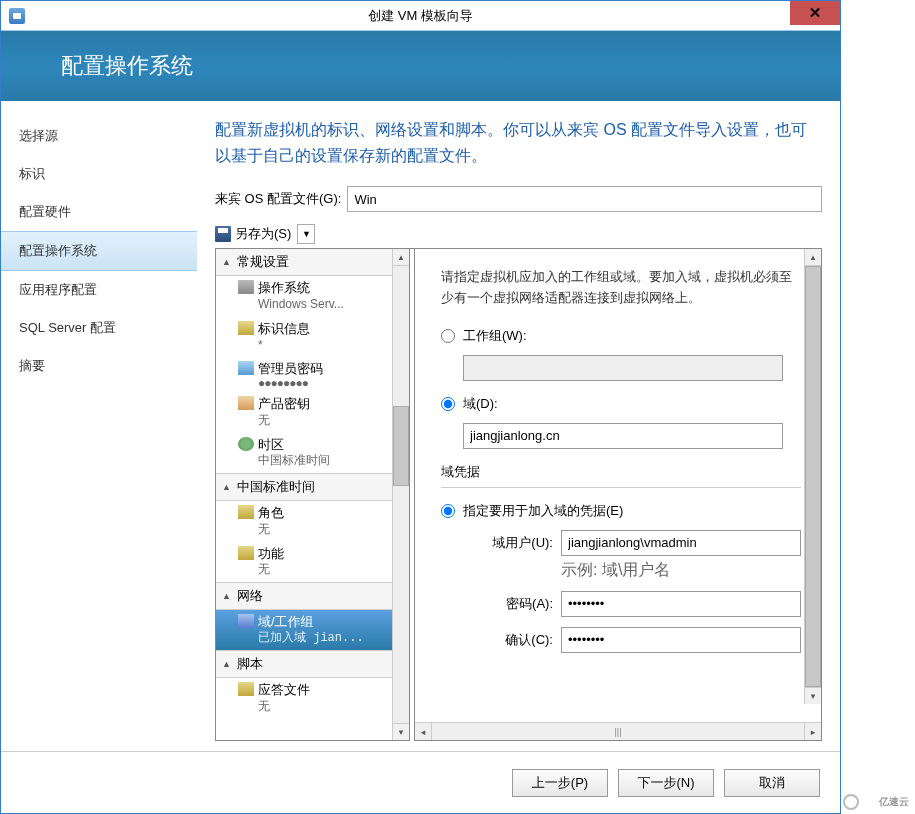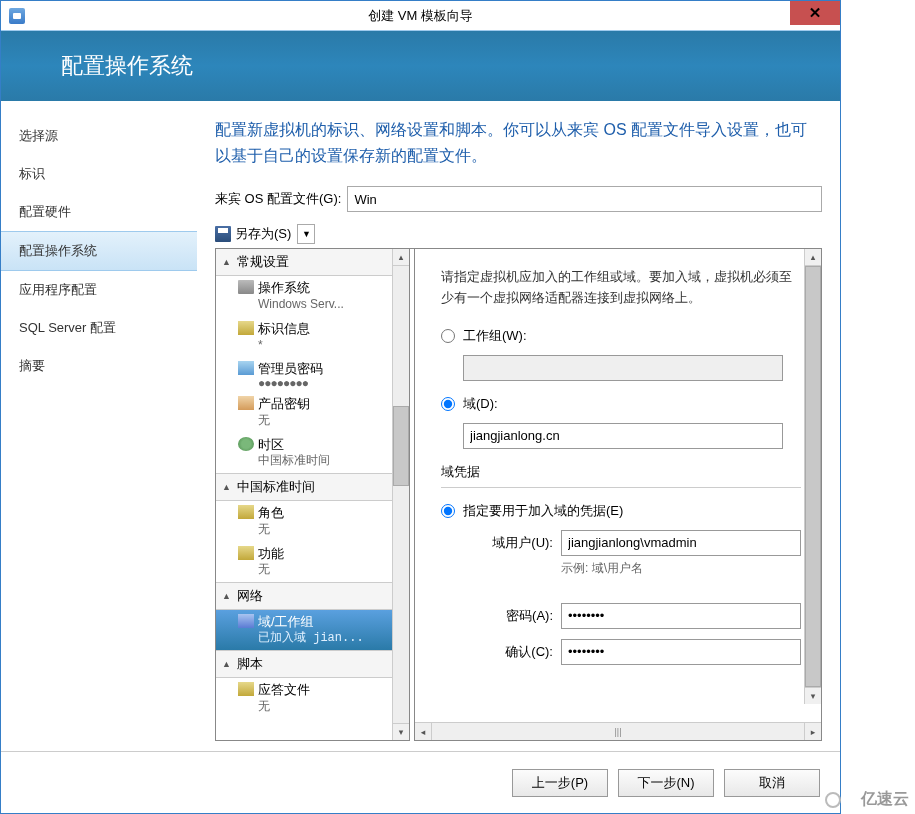--- a/index.html
+++ b/index.html
@@ -68,33 +68,33 @@
 .details-inner { flex: 1; padding: 18px 20px 10px 26px; position: relative; overflow: hidden; }
 .instr2 { font-size: 13px; color: #333; line-height: 1.6; margin-bottom: 18px; }
 .radio-row { display: flex; align-items: center; margin-bottom: 10px; font-size: 13px; }
 .radio-row input[type=radio] { margin-right: 8px; width: 14px; height: 14px; }
 .text-field { width: 100%; height: 26px; border: 1px solid #999; padding: 0 6px; font-size: 13px; margin-bottom: 14px; }
 .text-field.disabled { background: #efefef; }
 .spacer-lbl { font-size: 13px; margin-bottom: 14px; border-bottom: 1px solid #ccc; padding-bottom: 6px; }
 .form-row { display: flex; align-items: center; font-size: 13px; margin-bottom: 10px; }
 .form-row label { width: 90px; text-align: right; margin-right: 8px; }
 .form-row input { flex: 1; height: 26px; border: 1px solid #999; padding: 0 6px; font-size: 13px; }
-.hint { font-size: 12px; color: #666; margin-left: 98px; margin-top: -6px; margin-bottom: 26px; }
+.hint { font-size: 16px; color: #666; margin-left: 98px; margin-top: -6px; margin-bottom: 10px; }
 .det-vscroll { width: 17px; background:#eee; border-left:1px solid #ccc; position:absolute; right:0; top:0; bottom:18px; display:flex; flex-direction:column; }
 .det-vscroll .th { flex:1; background:#c8c8c8; border:1px solid #aaa; margin:0; }
 .hscroll { height: 18px; background: #efefef; border-top: 1px solid #ccc; display:flex; align-items:center; }
 .hscroll .hb { width:17px; height:100%; display:flex; align-items:center; justify-content:center; font-size:9px; color:#555; border-right:1px solid #ccc; }
 .hscroll .hb:last-child { border-left:1px solid #ccc; border-right:none; margin-left:auto; }
 .hscroll .htrack { flex:1; display:flex; align-items:center; justify-content:center; color:#888; font-size:9px; }
 
 
 .footer { height: 62px; border-top: 1px solid #ccc; display: flex; align-items: center; justify-content: flex-end; padding-right: 20px; gap: 10px; }
 .btn { width: 96px; height: 28px; background: linear-gradient(180deg,#fcfcfc,#e8e8e8); border: 1px solid #999; font-size: 13px; cursor: pointer; }
 
-.watermark { position: absolute; right: 6px; bottom: 4px; font-size: 16px; color: #999; font-weight: bold; display:flex; align-items:center; gap:20px; }
+.watermark { position: absolute; right: 6px; bottom: 4px; font-size: 10px; color: #999; font-weight: bold; display:flex; align-items:center; gap:20px; }
 .watermark .circ { width:16px; height:16px; border:2px solid #bbb; border-radius:50%; display:inline-block; }
 </style>
 </head>
 <body>
 
 <div class="window">
   <div class="titlebar">
     <span class="titlebar-icon"></span>
     <span class="titlebar-title">创建 VM 模板向导</span>
     <div class="close-btn">✕</div>

